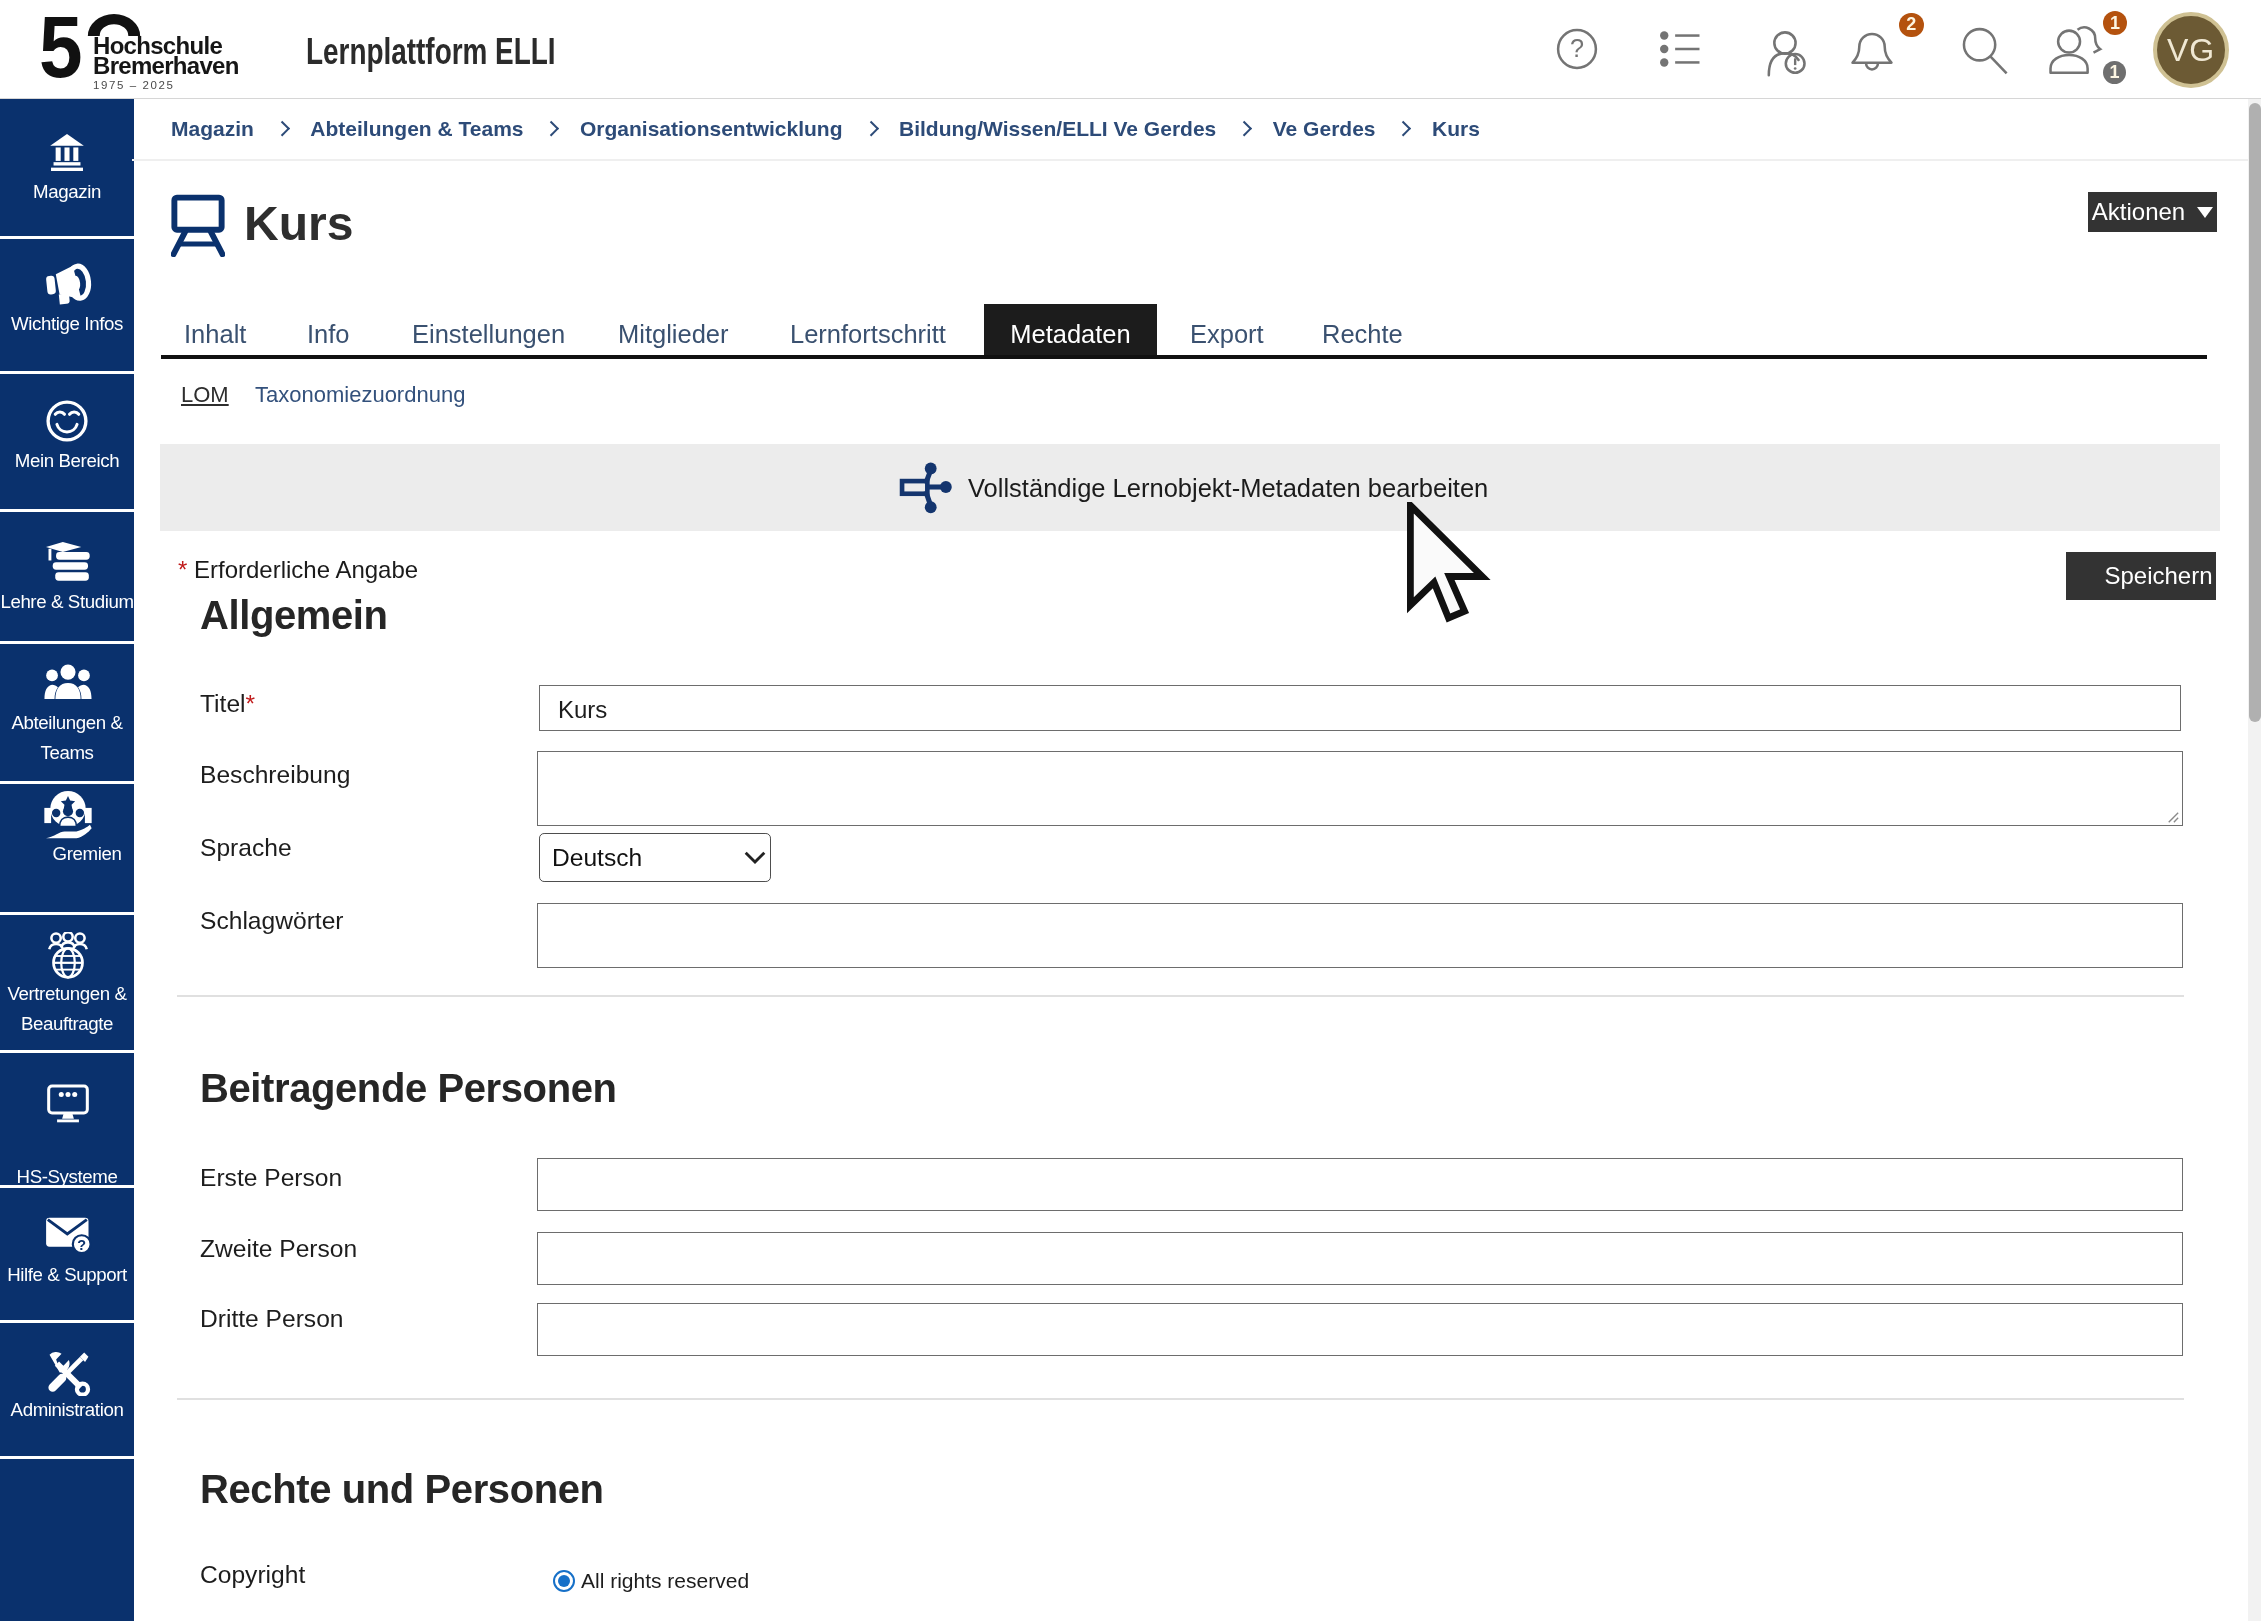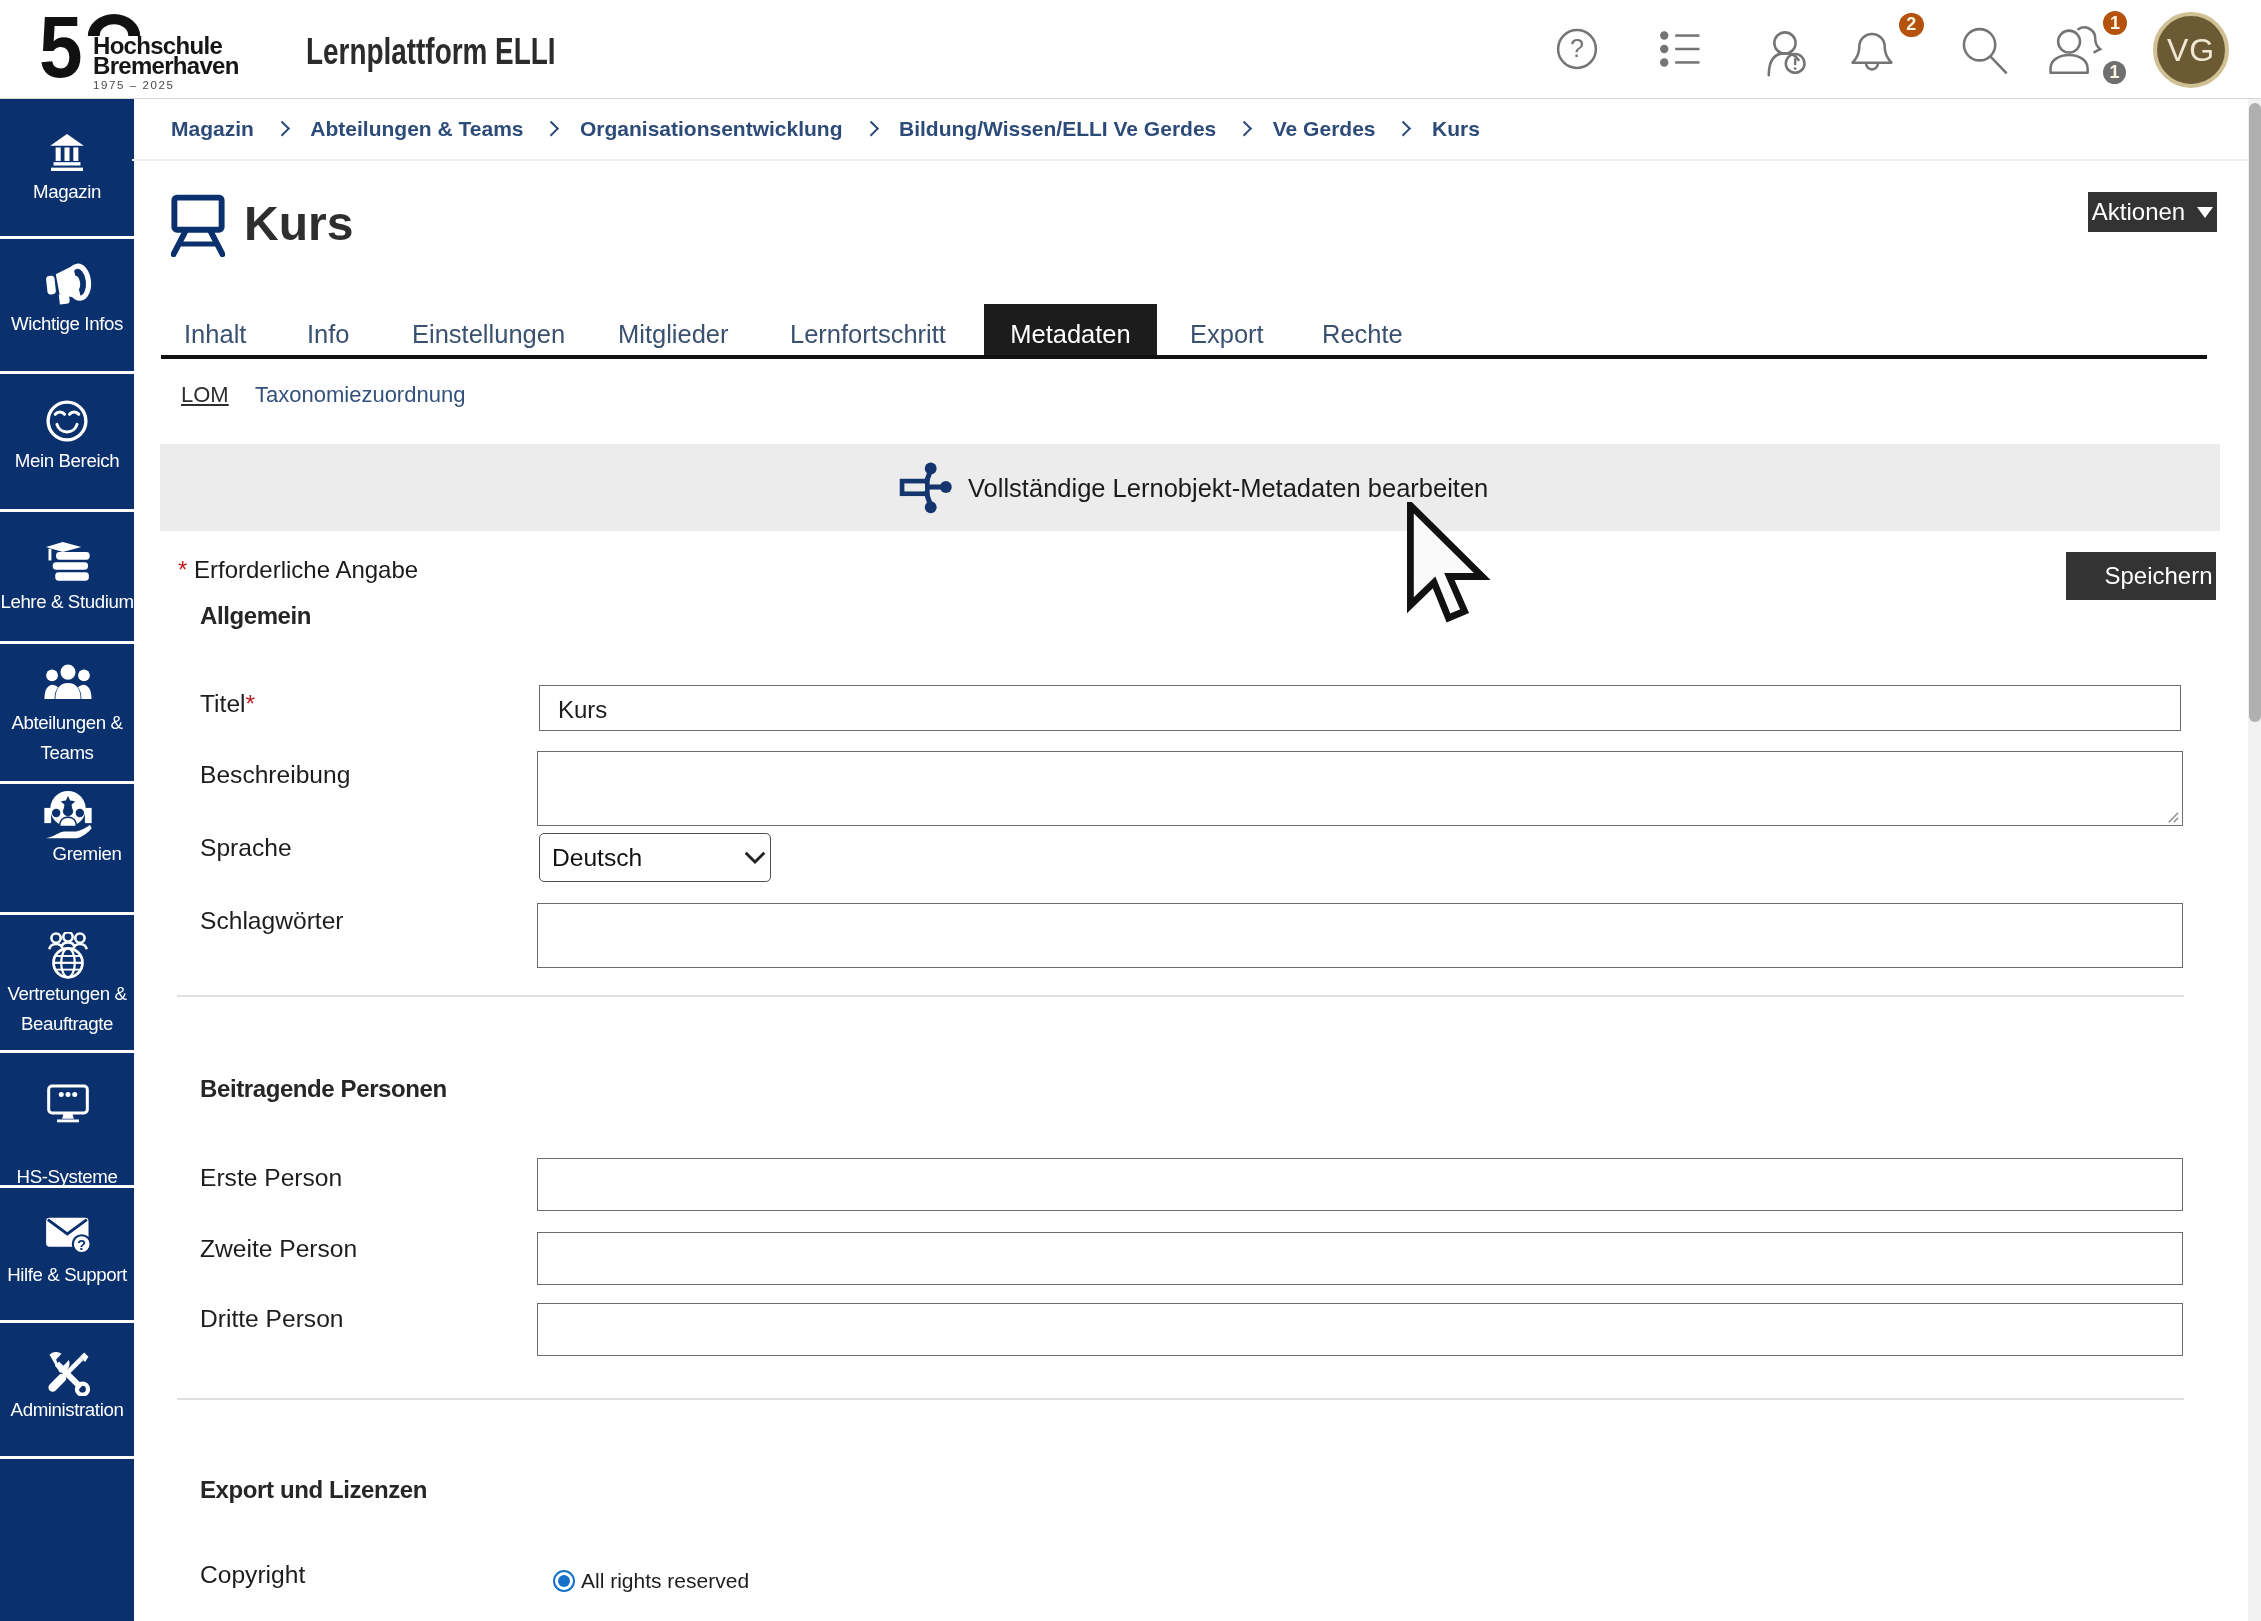--- a/index.html
+++ b/index.html
@@ -6,21 +6,21 @@
   body{width:2261px;height:1621px;position:relative;font-family:"Liberation Sans",sans-serif;background:#fff;overflow:hidden;}
   .abs{position:absolute;}
   .nav{color:#2d4b78;}
   .ico{stroke:#747474;fill:none;stroke-width:3;}
   .badge{position:absolute;border-radius:50%;color:#fdf6e3;font-size:18px;font-weight:700;display:flex;align-items:center;justify-content:center;}
   .sep{position:absolute;left:0;width:134px;height:2.5px;background:#fff;}
   .sideitem{position:absolute;left:0;width:134px;text-align:center;color:#fff;font-size:18.7px;letter-spacing:-0.4px;line-height:30px;white-space:nowrap;}
   .tab{position:absolute;top:304px;height:51px;display:flex;align-items:center;font-size:25.5px;color:#3a5170;padding-top:9.3px;box-sizing:border-box;}
   .flabel{position:absolute;left:200px;font-size:24.6px;color:#1d1d1d;}
   .finput{position:absolute;border:1.7px solid #6d6d6d;background:#fff;box-sizing:border-box;}
-  .h2{position:absolute;left:200px;font-size:24px;line-height:37px;font-weight:700;color:#262626;letter-spacing:-0.4px;}
+  .h2{position:absolute;left:200px;font-size:40px;line-height:37px;font-weight:700;color:#262626;letter-spacing:-0.4px;}
   .divider{position:absolute;left:177px;width:2007px;height:1.7px;background:#e0e0e0;}
   .crumbchev{width:8.5px;height:8.5px;border-top:2.5px solid #2d4b78;border-right:2.5px solid #2d4b78;transform:rotate(45deg);flex:none;}
 </style>
 </head>
 <body>
 
 <div class="abs" style="left:0;top:0;width:2261px;height:99px;background:#fff;border-bottom:1.7px solid #d6d6d6;box-sizing:border-box;"></div>
 
 <div class="abs" style="left:39px;top:2.5px;font-size:87px;line-height:87px;font-weight:700;color:#111;transform:scaleX(0.9);transform-origin:left top;">5</div>
 <svg class="abs" style="left:87px;top:13.6px;" width="54" height="22" viewBox="0 0 64 26">
@@ -268,21 +268,21 @@
 <div class="h2" style="top:1070px;">Beitragende Personen</div>
 <div class="flabel" style="top:1164px;">Erste Person</div>
 <div class="finput" style="left:537px;top:1158px;width:1646px;height:53px;"></div>
 <div class="flabel" style="top:1235px;">Zweite Person</div>
 <div class="finput" style="left:537px;top:1232px;width:1646px;height:53px;"></div>
 <div class="flabel" style="top:1305px;">Dritte Person</div>
 <div class="finput" style="left:537px;top:1303px;width:1646px;height:53px;"></div>
 
 <div class="divider" style="top:1398px;"></div>
 
-<div class="h2" style="top:1471px;">Export und Lizenzen</div>
+<div class="h2" style="top:1471px;">Rechte und Personen</div>
 <div class="flabel" style="top:1561px;">Copyright</div>
 <div class="abs" style="left:553px;top:1570px;width:22px;height:22px;border-radius:50%;border:2.5px solid #1670c8;box-sizing:border-box;display:flex;align-items:center;justify-content:center;">
     <span style="width:12px;height:12px;border-radius:50%;background:#1670c8;"></span>
   </div>
 <div class="abs" style="left:581px;top:1569px;font-size:21px;color:#1d1d1d;">All rights reserved</div>
 
 <svg class="abs" style="left:1406px;top:502px;z-index:50;" width="85" height="127" viewBox="0 0 100 150">
   <path d="M5,4 L5,122 L33,95 L50,137 L69,129 L51,88 L90,88 Z" fill="#fafafa" stroke="#111" stroke-width="8" stroke-linejoin="miter"></path>
 </svg>
 

